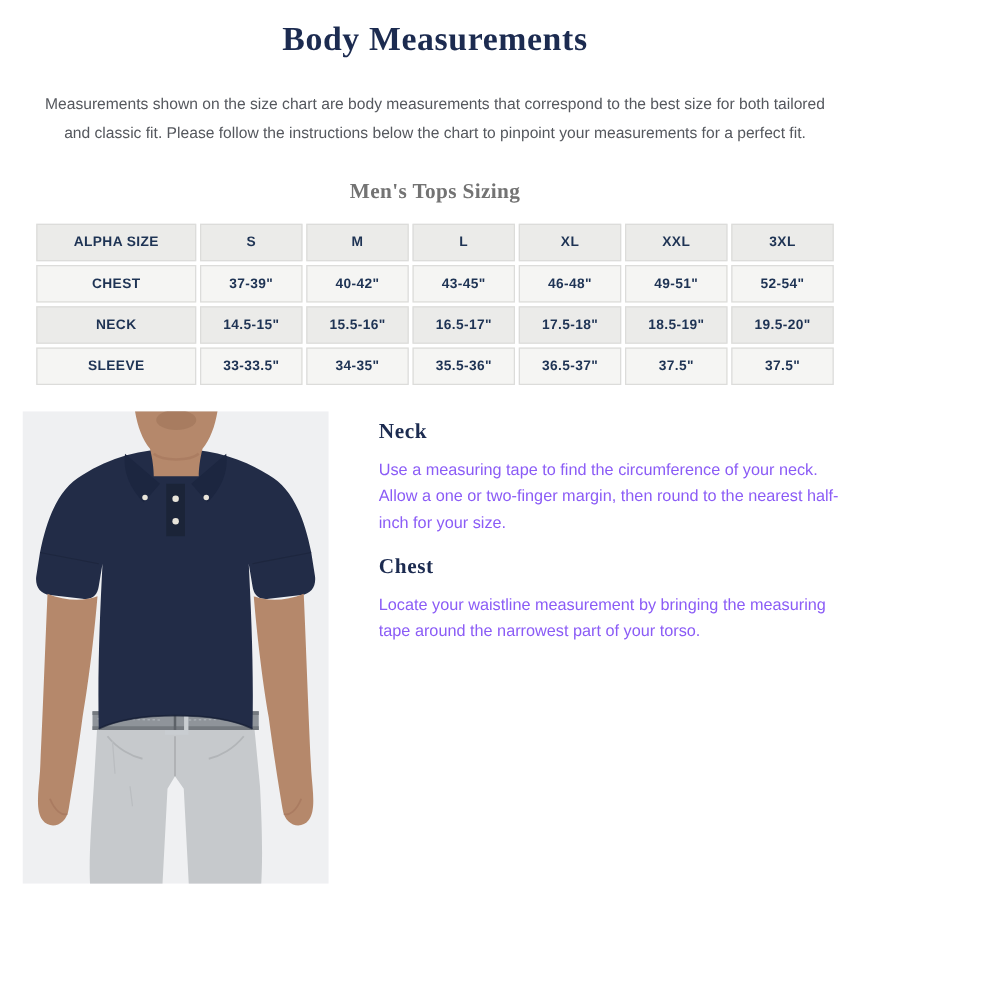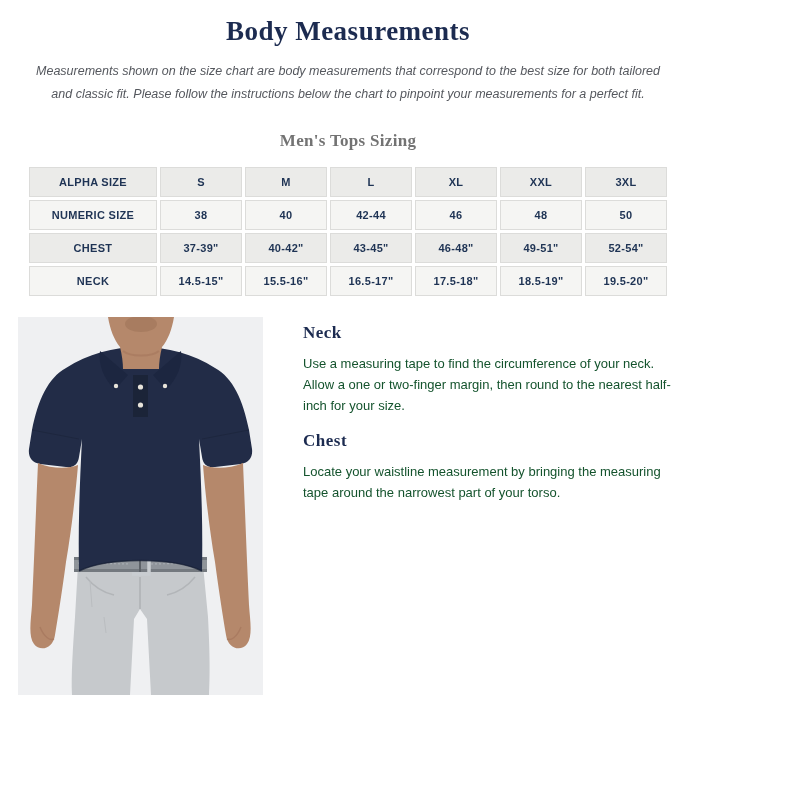--- a/index.html
+++ b/index.html
@@ -5,22 +5,22 @@
   html,body{margin:0;padding:0;background:#ffffff;}
   .page{
     width:696px;height:800px;overflow:hidden;background:#ffffff;
     font-family:"Liberation Sans",sans-serif;position:relative;
   }
   .main-title{
     font-family:"Liberation Serif",serif;font-size:27px;font-weight:700;
     color:#1c2b50;text-align:center;margin:16px 0 0;letter-spacing:.5px;
   }
   .intro{
-    width:645px;margin:13px auto 0;text-align:center;
-    font-size:12.5px;line-height:1.85;color:#55585e;font-style:italic;
+    width:645px;margin:25px auto 0;text-align:center;
+    font-size:12.5px;line-height:1.85;color:#55585e;
   }
   .table-title{
     font-family:"Liberation Serif",serif;font-size:17px;font-weight:700;
     color:#737373;text-align:center;margin:25px 0 0;letter-spacing:.3px;
   }
   table.size-table{
     margin:13px auto 0;border-collapse:separate;border-spacing:3px;
   }
   table.size-table td{
     background:#ebebe9;border:1px solid #dcdcda;text-align:center;
@@ -38,21 +38,21 @@
     display:flex;width:660px;margin:18px auto 0;gap:40px;align-items:flex-start;
   }
   .photo-wrap{flex:0 0 245px;width:245px;height:378px;}
   .photo-wrap svg{display:block;}
   .measure-col{width:375px;padding-top:6px;}
   .m-heading{
     font-family:"Liberation Serif",serif;font-size:17px;font-weight:700;
     color:#1c2b50;margin:15px 0 10px;letter-spacing:.5px;
   }
   .m-heading:first-child{margin-top:0;}
-  .m-text{font-size:13px;color:#14532d;line-height:1.62;margin:0 0 6px;}
+  .m-text{font-size:13px;color:#8b5cf6;line-height:1.62;margin:0 0 6px;}
 </style>
 </head>
 <body>
 
 <div class="page">
 
   <h1 class="main-title">Body Measurements</h1>
 
   <p class="intro">Measurements shown on the size chart are body measurements that correspond to the best size for both tailored and classic fit. Please follow the instructions below the chart to pinpoint your measurements for a perfect fit.</p>
 
@@ -63,45 +63,45 @@
       <tr>
         <td class="rowlabel">ALPHA SIZE</td>
         <td class="val">S</td>
         <td class="val">M</td>
         <td class="val">L</td>
         <td class="val">XL</td>
         <td class="val">XXL</td>
         <td class="val">3XL</td>
       </tr>
       <tr>
-        <td class="rowlabel">NUMERIC SIZE</td>
-        <td class="val">38</td>
-        <td class="val">40</td>
-        <td class="val">42-44</td>
-        <td class="val">46</td>
-        <td class="val">48</td>
-        <td class="val">50</td>
-      </tr>
-      <tr>
         <td class="rowlabel">CHEST</td>
         <td class="val">37-39"</td>
         <td class="val">40-42"</td>
         <td class="val">43-45"</td>
         <td class="val">46-48"</td>
         <td class="val">49-51"</td>
         <td class="val">52-54"</td>
       </tr>
       <tr>
         <td class="rowlabel">NECK</td>
         <td class="val">14.5-15"</td>
         <td class="val">15.5-16"</td>
         <td class="val">16.5-17"</td>
         <td class="val">17.5-18"</td>
         <td class="val">18.5-19"</td>
         <td class="val">19.5-20"</td>
+      </tr>
+      <tr>
+        <td class="rowlabel">SLEEVE</td>
+        <td class="val">33-33.5"</td>
+        <td class="val">34-35"</td>
+        <td class="val">35.5-36"</td>
+        <td class="val">36.5-37"</td>
+        <td class="val">37.5"</td>
+        <td class="val">37.5"</td>
       </tr>
     </tbody>
   </table>
 
 
   <div class="content">
 
     <div class="photo-wrap">
       <svg width="245" height="378" viewBox="0 0 245 378" xmlns="http://www.w3.org/2000/svg">
 

